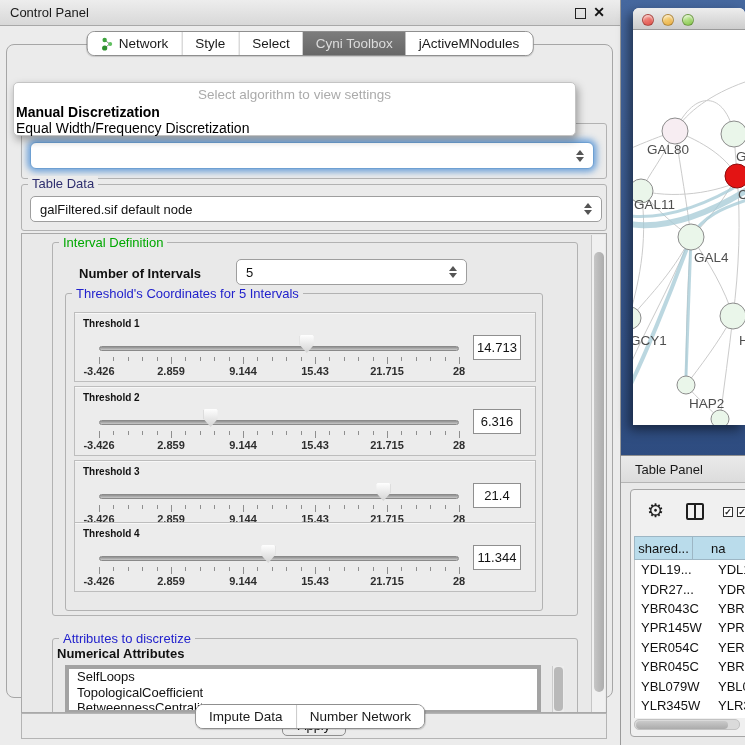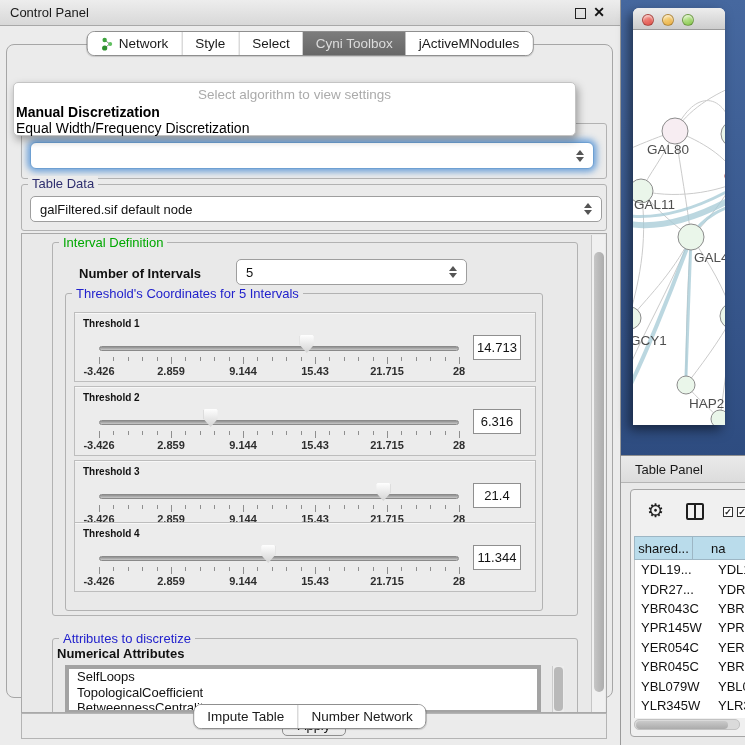--- a/index.html
+++ b/index.html
@@ -119,21 +119,21 @@
   #button-bar { position:absolute; left:14px; top:668px; width:586px; height:26px;
     background:#EBEBEB; border:1px solid #B4B4B4; }
   #apply-btn { position:absolute; left:50%; transform:translateX(-50%); top:2px;
     width:64px; height:20px; background:linear-gradient(#FFF,#E8E8E8);
     border:1px solid #8F8F8F; border-radius:5px; font-size:13px; color:#111;
     text-align:center; line-height:18px; }
 
   
   #desktop { position:absolute; left:621px; top:0; width:124px; height:457px;
     background:linear-gradient(#46689F,#2E4C80); }
-  #net-window { position:absolute; left:633px; top:8px; width:92px; height:417px;
+  #net-window { position:absolute; left:633px; top:8px; width:112px; height:417px;
     border-radius:6px 6px 0 0; box-shadow:-4px 5px 12px rgba(0,0,0,.5); overflow:hidden;
     background:#FFF; }
   #net-titlebar { position:absolute; left:0; top:0; width:100%; height:22px;
     background:linear-gradient(#EDEDED,#CDCDCD); border-bottom:1px solid #9A9A9A; }
   .tl { position:absolute; top:5.5px; width:12px; height:12px; border-radius:50%;
     border:1px solid rgba(0,0,0,.25); box-shadow:inset 0 2px 2px rgba(255,255,255,.6); }
   #net-canvas { position:absolute; left:0; top:22px; width:112px; height:395px; background:#FFF; }
 
   #tp-bar { position:absolute; left:621px; top:455px; width:124px; height:28px;
     background:linear-gradient(#EAEAEA,#DCDCDC); border-top:1px solid #8F8F8F;
@@ -404,21 +404,21 @@
         </div>
       </div>
 
       <div id="button-bar">
         <div id="apply-btn">Apply</div>
       </div>
     </div>
 
     <div id="bottom-tabbar" class="tabbar">
         <div class="tab">
-          <span>Impute Table</span>
+          <span>Impute Data</span>
         </div>
         <div class="tab">
           <span>Number Network</span>
         </div>
       </div>
   </div>
 
   <div id="algo-popup">
     <div id="algo-placeholder">Select algorithm to view settings</div>
     <div id="algo-opt-0" class="algo-option">Manual Discretization</div>

